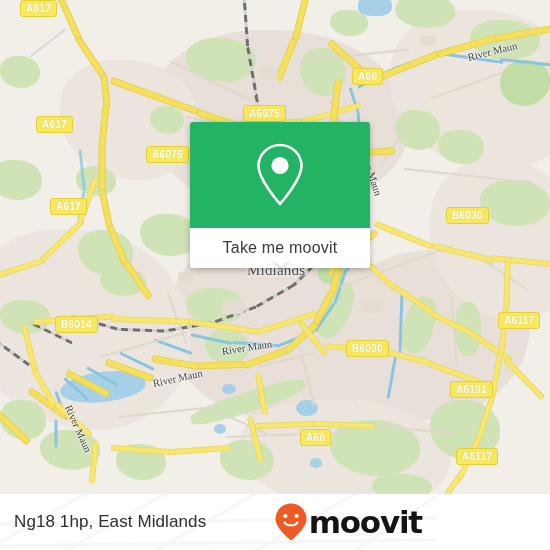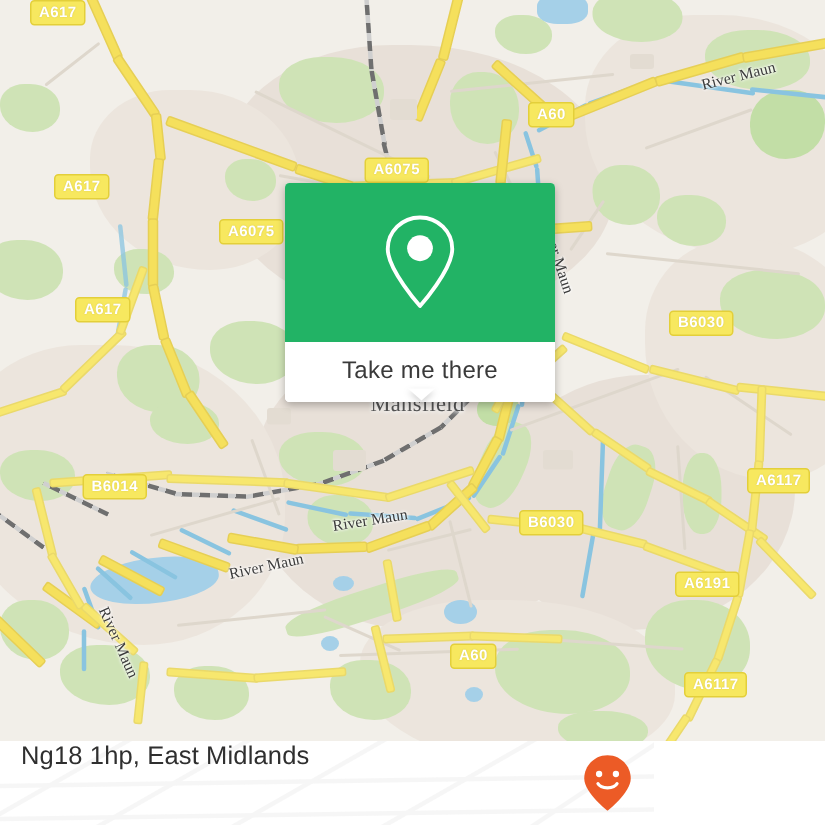--- a/index.html
+++ b/index.html
@@ -170,20 +170,21 @@
     filter: drop-shadow(0 2px 2px rgba(0,0,0,0.18));
   }
 
   
   #footer {
     position: absolute;
     left: 0; top: 494px;
     width: 436px; height: 56px;
     background: #ffffff;
     display: flex;
+    align-items: center;
     justify-content: space-between;
     padding: 0 14px 0 14px;
     box-sizing: border-box;
     overflow: hidden;
   }
   #footer-watermark {
     position: absolute;
     left: 0; top: 0; width: 550px; height: 56px;
     opacity: 0.5;
     pointer-events: none;
@@ -407,21 +408,21 @@
     <div class="road mid" style="left:250px;top:416px;width:44px;transform:rotate(76deg);"></div>
     <div class="road mid" style="left:258px;top:372px;width:40px;transform:rotate(80deg);"></div>
 
     <div class="building" style="left:196px;top:252px;width:18px;height:12px;"></div>
     <div class="building" style="left:222px;top:300px;width:22px;height:14px;"></div>
     <div class="building" style="left:178px;top:272px;width:16px;height:11px;"></div>
     <div class="building" style="left:362px;top:300px;width:20px;height:13px;"></div>
     <div class="building" style="left:260px;top:66px;width:18px;height:14px;"></div>
     <div class="building" style="left:420px;top:36px;width:16px;height:10px;"></div>
 
-    <div class="citylabel" style="left:247px;top:262px;">Mansfield</div>
+    <div class="citylabel" style="left:247px;top:262px;">Midlands</div>
 
     <div id="shields">
         <div class="shield" style="left: 20px; top: 0px;">A617</div>
         <div class="shield" style="left: 36px; top: 116px;">A617</div>
         <div class="shield" style="left: 50px; top: 198px;">A617</div>
         <div class="shield" style="left: 146px; top: 146px;">A6075</div>
         <div class="shield" style="left: 243px; top: 105px;">A6075</div>
         <div class="shield" style="left: 352px; top: 68px;">A60</div>
         <div class="shield" style="left: 446px; top: 207px;">B6030</div>
         <div class="shield" style="left: 498px; top: 312px;">A6117</div>
@@ -443,21 +444,21 @@
   </div>
 
   <div id="card">
     <div id="card-top">
       <svg width="54" height="66" viewBox="0 0 54 66">
         <path d="M27 3 C15 3 5.5 12.4 5.5 24 C5.5 38 27 62 27 62 C27 62 48.5 38 48.5 24 C48.5 12.4 39 3 27 3 Z" fill="none" stroke="#ffffff" stroke-width="2.6" stroke-linejoin="round"></path>
         <circle cx="27" cy="23.5" r="8.6" fill="#ffffff"></circle>
       </svg>
     </div>
     <div id="card-bottom">
-      <span id="card-bottom-label">Take me there</span>
+      <span id="card-bottom-label">Take me moovit</span>
     </div>
   </div>
   <div id="card-tail"></div>
 
   <div id="footer">
     <svg id="footer-watermark" viewBox="0 0 550 56" preserveAspectRatio="none">
       <g stroke="#eeeeee" stroke-width="3" fill="none">
         <path d="M-20 60 L120 -20"></path>
         <path d="M60 60 L200 -20"></path>
         <path d="M150 60 L290 -20"></path>
@@ -468,16 +469,17 @@
       </g>
     </svg>
     <div id="footer-title">Ng18 1hp, East Midlands</div>
     <div id="brand">
       <svg width="34" height="40" viewBox="0 0 34 40">
         <path d="M17 1.5 C8.4 1.5 1.5 8.4 1.5 17 C1.5 26.5 17 38.5 17 38.5 C17 38.5 32.5 26.5 32.5 17 C32.5 8.4 25.6 1.5 17 1.5 Z" fill="#ec5b26"></path>
         <circle cx="11.4" cy="14" r="2.1" fill="#ffffff"></circle>
         <circle cx="22.6" cy="14" r="2.1" fill="#ffffff"></circle>
         <path d="M10.6 20.4 C12.6 24.2 21.4 24.2 23.4 20.4" fill="none" stroke="#ffffff" stroke-width="2.1" stroke-linecap="round"></path>
       </svg>
+      <span id="brand-name">moovit</span>
     </div>
   </div>
 
 </div>
 
 </body></html>

